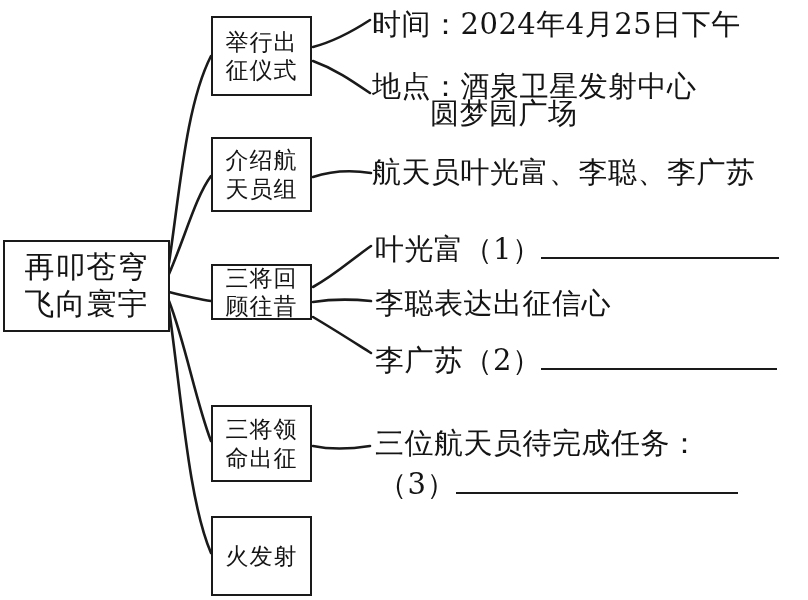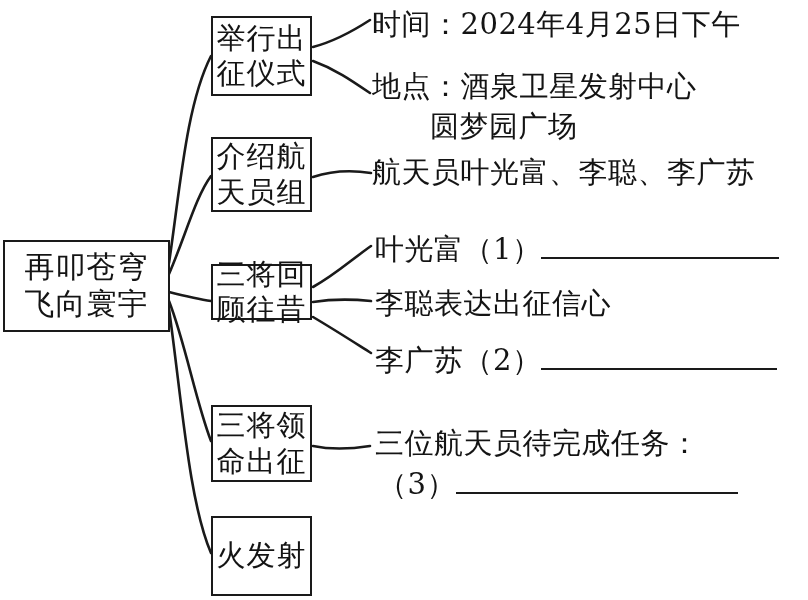--- a/index.html
+++ b/index.html
@@ -18,21 +18,21 @@
   }
   .node-box {
     position: absolute;
     border: 2.5px solid #1a1a1a;
     background: #ffffff;
     display: flex;
     flex-direction: column;
     align-items: center;
     justify-content: center;
     text-align: center;
-    font-size: 29px;
+    font-size: 23px;
     line-height: 1.22;
     letter-spacing: 1px;
     box-sizing: border-box;
   }
   #root-node {
     left: 3px; top: 240px; width: 167px; height: 92px;
     font-size: 30px;
   }
   #box-1 { left: 211px; top: 16px;  width: 101px; height: 80px; }
   #box-2 { left: 211px; top: 137px; width: 101px; height: 75px; }
@@ -41,21 +41,21 @@
   #box-5 { left: 211px; top: 516px; width: 101px; height: 80px; }
   .detail {
     position: absolute;
     font-size: 29px;
     line-height: 1.15;
     white-space: nowrap;
     letter-spacing: 0.5px;
   }
   #d-time      { left: 372px; top: 8px; }
   #d-place-1   { left: 372px; top: 70px; }
-  #d-place-2   { left: 430px; top: 110px; }
+  #d-place-2   { left: 430px; top: 97px; }
   #d-crew      { left: 372px; top: 156px; }
   #d-ye        { left: 375px; top: 230px; }
   #d-licong    { left: 375px; top: 287px; }
   #d-liguangsu { left: 375px; top: 341px; }
   #d-task-1    { left: 375px; top: 427px; }
   #d-task-2    { left: 378px; top: 465px; }
   .blank {
     display: inline-block;
     height: 0.92em;
     border-bottom: 2.5px solid #1a1a1a;

